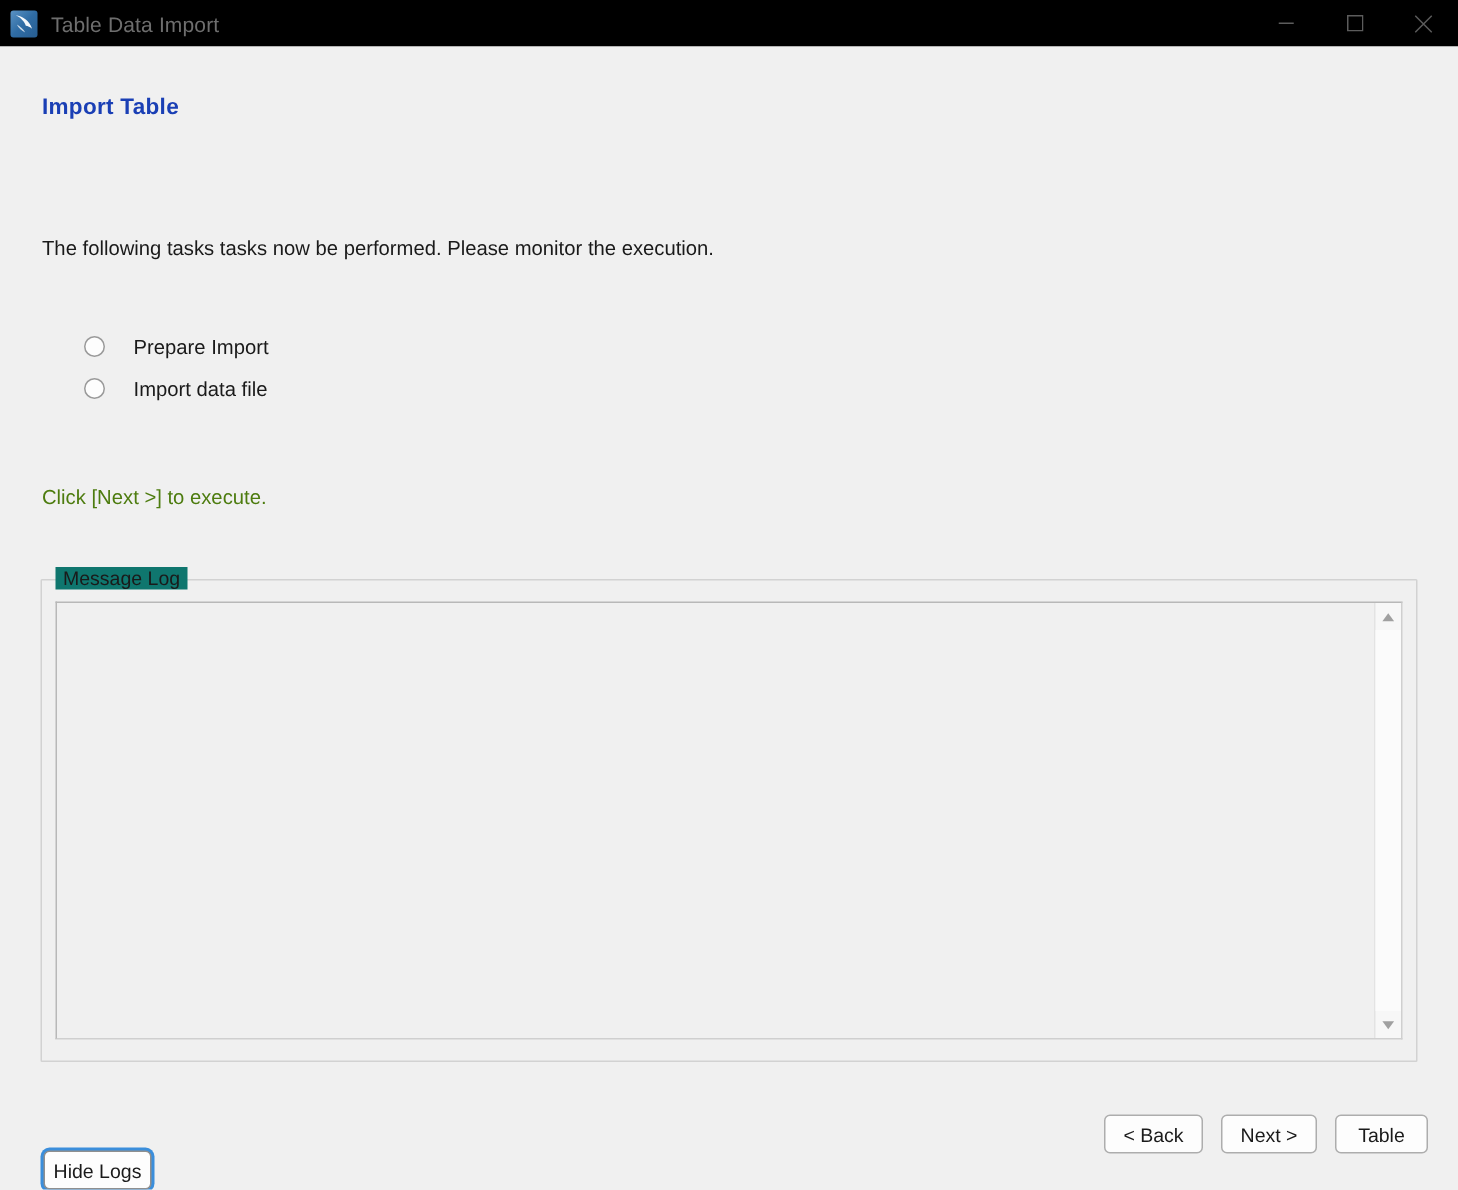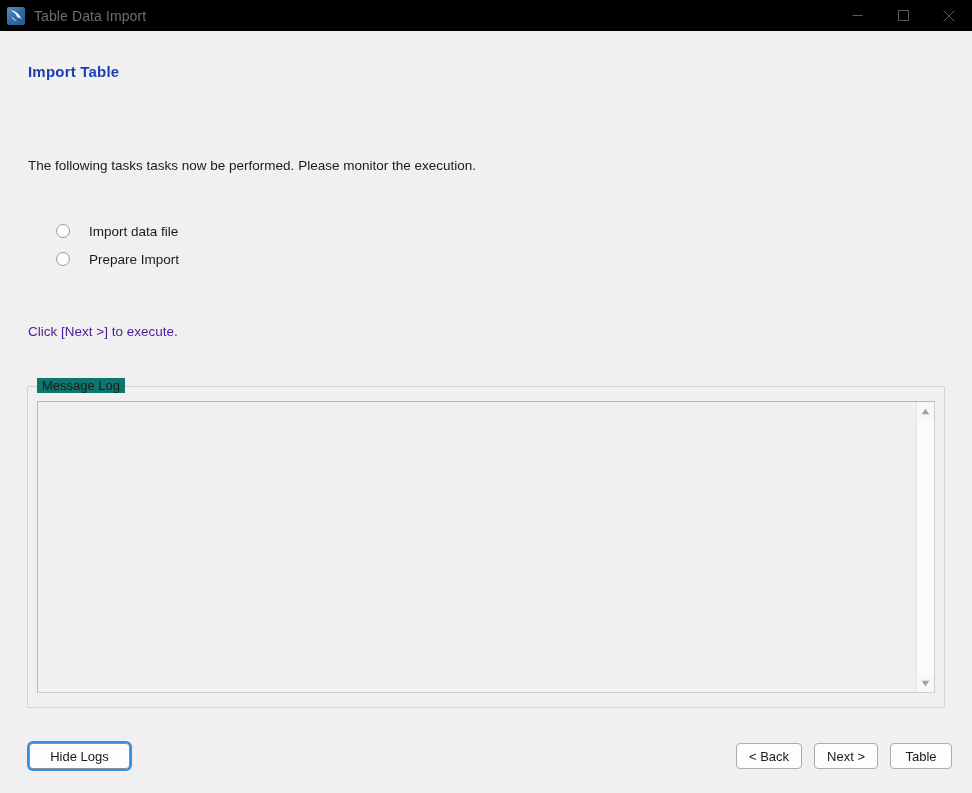--- a/index.html
+++ b/index.html
@@ -112,21 +112,21 @@
     font-size: 13.5px;
     color: #1a1a1a;
     white-space: nowrap;
   }
 
   .execute-text {
     position: absolute;
     left: 28px;
     top: 293px;
     font-size: 13.5px;
-    color: #4c1d95;
+    color: #4d7c0f;
   }
 
   
   .log-group {
     position: absolute;
     left: 27px;
     top: 355px;
     width: 918px;
     height: 322px;
     border: 1px solid #d2d2d2;
@@ -205,22 +205,22 @@
     justify-content: center;
     white-space: nowrap;
   }
   .btn-focus {
     border: 1px solid #8f8f8f;
     box-shadow: 0 0 0 2px #3b8edb;
   }
   .hide-logs-btn {
     position: absolute;
     left: 29px;
-    top: 712px;
-    width: 101px;
+    top: 736px;
+    width: 72px;
     height: 26px;
   }
   .nav-btns {
     position: absolute;
     right: 20px;
     top: 712px;
     display: flex;
     gap: 12px;
   }
   .nav-btns .btn { min-width: 62px; }
@@ -258,25 +258,25 @@
 
 <div class="content">
 
   <div class="page-title">Import Table</div>
 
   <div class="intro-text">The following tasks tasks now be performed. Please monitor the execution.</div>
 
   <div class="task-list">
     <div class="task-row">
       <span class="task-circle"></span>
-      <span class="task-label">Import data file</span>
+      <span class="task-label">Prepare Import</span>
     </div>
     <div class="task-row">
       <span class="task-circle"></span>
-      <span class="task-label">Prepare Import</span>
+      <span class="task-label">Import data file</span>
     </div>
   </div>
 
   <div class="execute-text">Click [Next &gt;] to execute.</div>
 
   <div class="log-group">
     <span class="log-legend">Message Log</span>
 
     <div class="log-area">
       <div class="log-text"></div>

